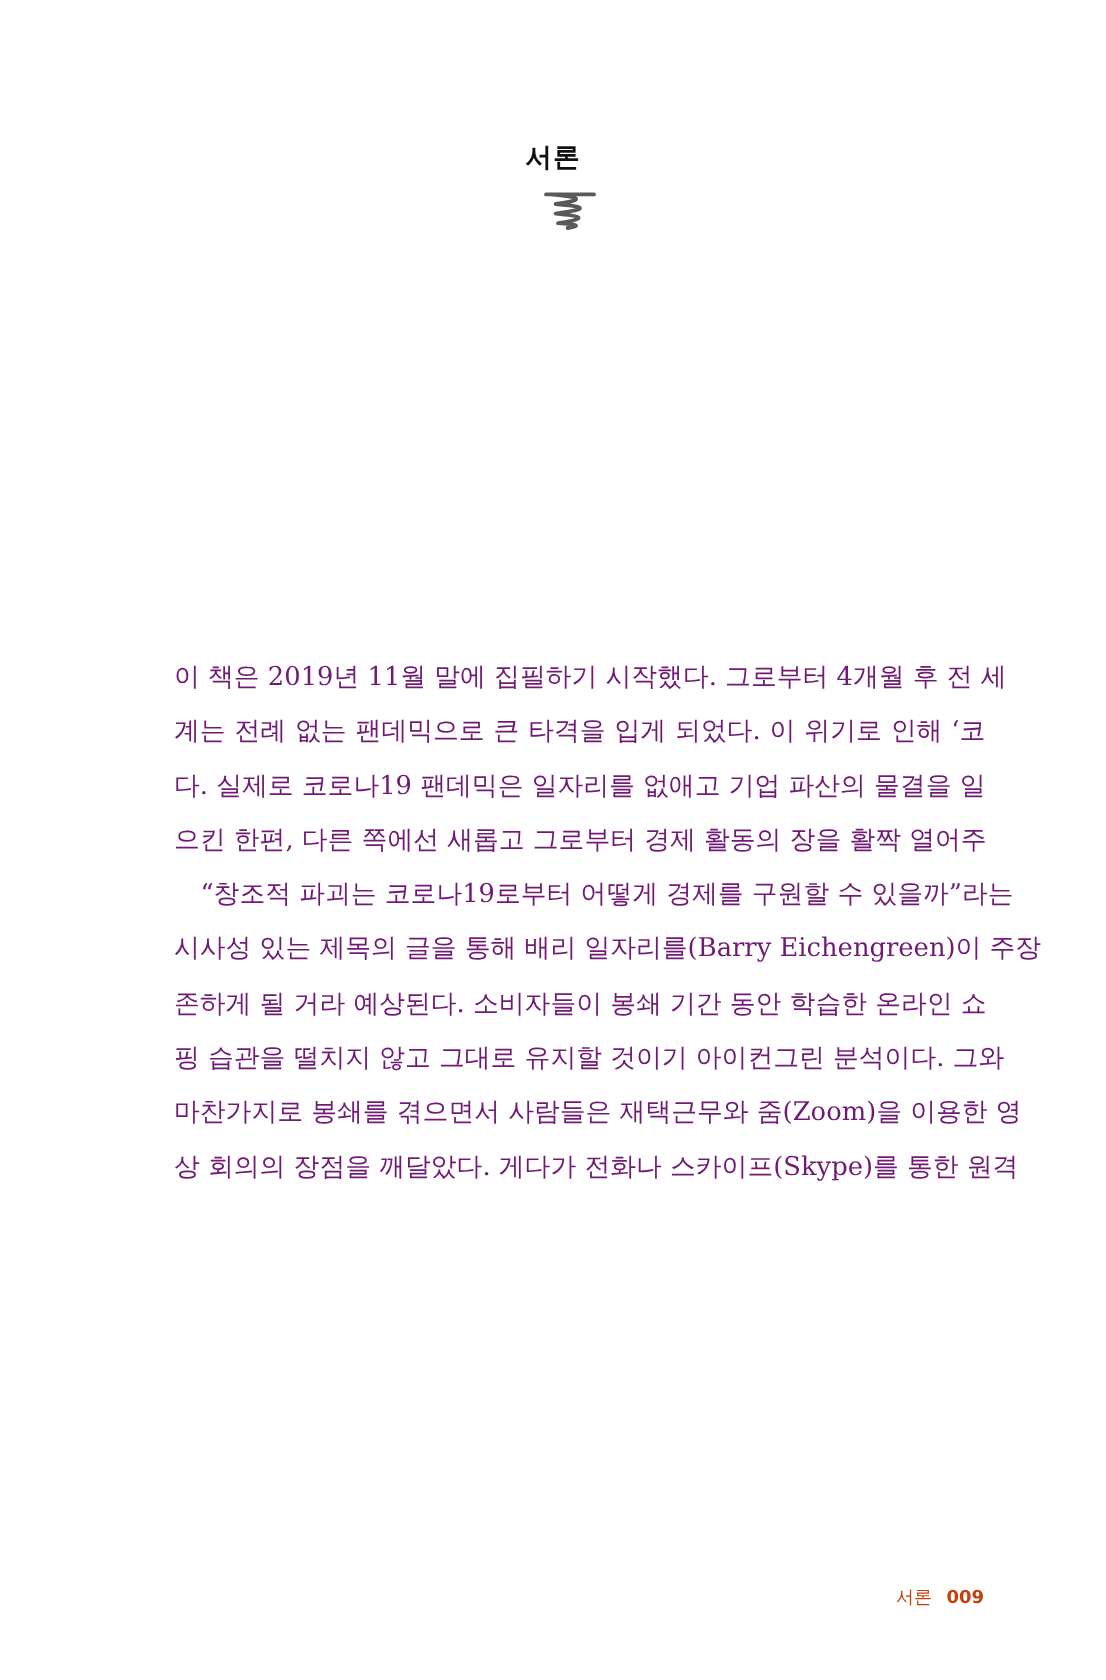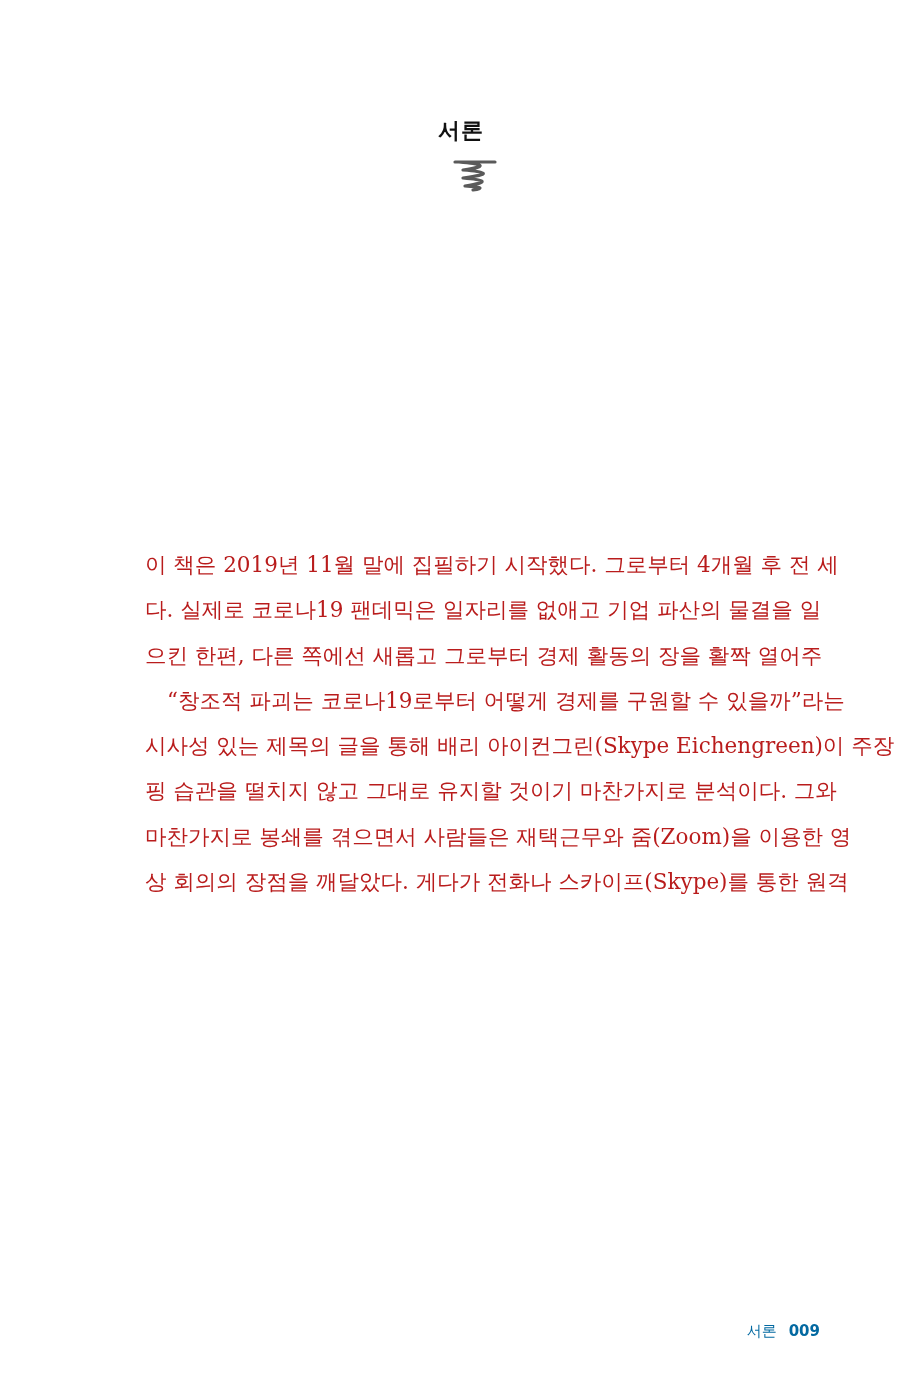--- a/index.html
+++ b/index.html
@@ -34,21 +34,21 @@
       height: 34px;
     }
     .body-text {
       position: absolute;
       top: 542px;
       left: 145px;
       width: 676px;
       font-family: "DejaVu Serif", serif;
       font-size: 21.5px;
       line-height: 45.3px;
-      color: #b91c1c;
+      color: #701a75;
       text-align: justify;
     }
     .body-text .line {
       display: block;
       white-space: nowrap;
       text-align-last: justify;
       text-align: justify;
       height: 45.3px;
     }
     .body-text .line.last {
@@ -58,48 +58,50 @@
       padding-left: 22px;
     }
     .footer {
       position: absolute;
       top: 1322px;
       left: 0;
       width: 820px;
       text-align: right;
       font-family: "DejaVu Sans", sans-serif;
       font-size: 15px;
-      color: #0369a1;
+      color: #c2410c;
     }
     .footer .section {
       margin-right: 12px;
     }
     .footer .page-num {
       font-weight: bold;
     }
   </style>
 </head>
 <body>
 
 <div class="chapter-title">서론</div>
 
 <svg class="squiggle" viewBox="0 0 48 34">
   <path d="M4 4 L44 4 M8 4 C30 6 40 8 12 12 C36 14 42 16 12 20 C34 22 40 24 14 28 C30 29 34 30 22 32" fill="none" stroke="#5a5a5a" stroke-width="3.2" stroke-linecap="round" stroke-linejoin="round"></path>
 </svg>
 
 <div class="body-text">
   <div>
     <span class="line">이 책은 2019년 11월 말에 집필하기 시작했다. 그로부터 4개월 후 전 세</span>
+    <span class="line">계는 전례 없는 팬데믹으로 큰 타격을 입게 되었다. 이 위기로 인해 ‘코</span>
     <span class="line">다. 실제로 코로나19 팬데믹은 일자리를 없애고 기업 파산의 물결을 일</span>
     <span class="line">으킨 한편, 다른 쪽에선 새롭고 그로부터 경제 활동의 장을 활짝 열어주</span>
   </div>
   <div>
     <span class="line indent">“창조적 파괴는 코로나19로부터 어떻게 경제를 구원할 수 있을까”라는</span>
-    <span class="line">시사성 있는 제목의 글을 통해 배리 아이컨그린(Skype Eichengreen)이 주장</span>
-    <span class="line">핑 습관을 떨치지 않고 그대로 유지할 것이기 마찬가지로 분석이다. 그와</span>
+    <span class="line">시사성 있는 제목의 글을 통해 배리 일자리를(Barry Eichengreen)이 주장</span>
+    <span class="line">존하게 될 거라 예상된다. 소비자들이 봉쇄 기간 동안 학습한 온라인 쇼</span>
+    <span class="line">핑 습관을 떨치지 않고 그대로 유지할 것이기 아이컨그린 분석이다. 그와</span>
     <span class="line">마찬가지로 봉쇄를 겪으면서 사람들은 재택근무와 줌(Zoom)을 이용한 영</span>
     <span class="line">상 회의의 장점을 깨달았다. 게다가 전화나 스카이프(Skype)를 통한 원격</span>
   </div>
 </div>
 
 <div class="footer">
   <span class="section">서론</span><span class="page-num">009</span>
 </div>
 
 </body></html>

